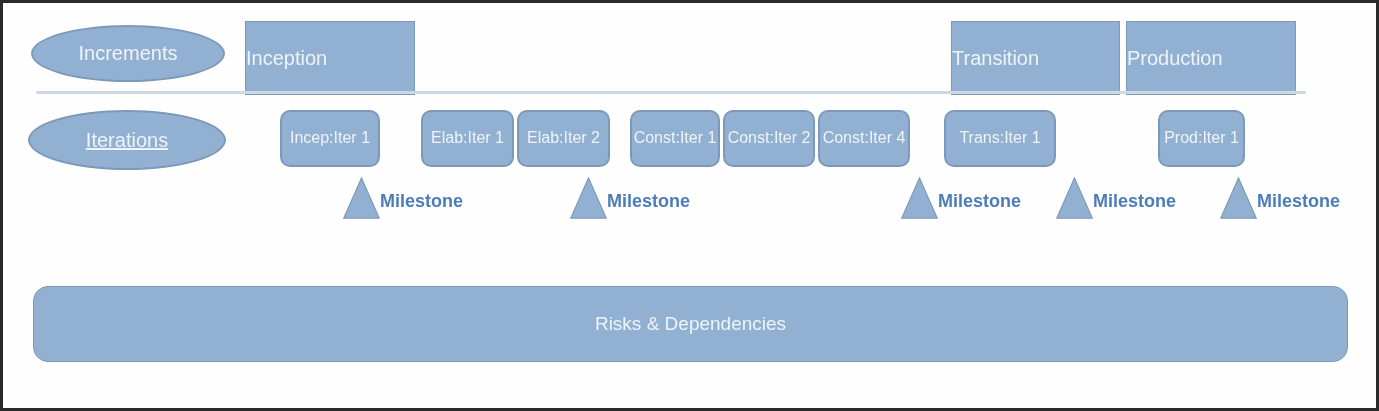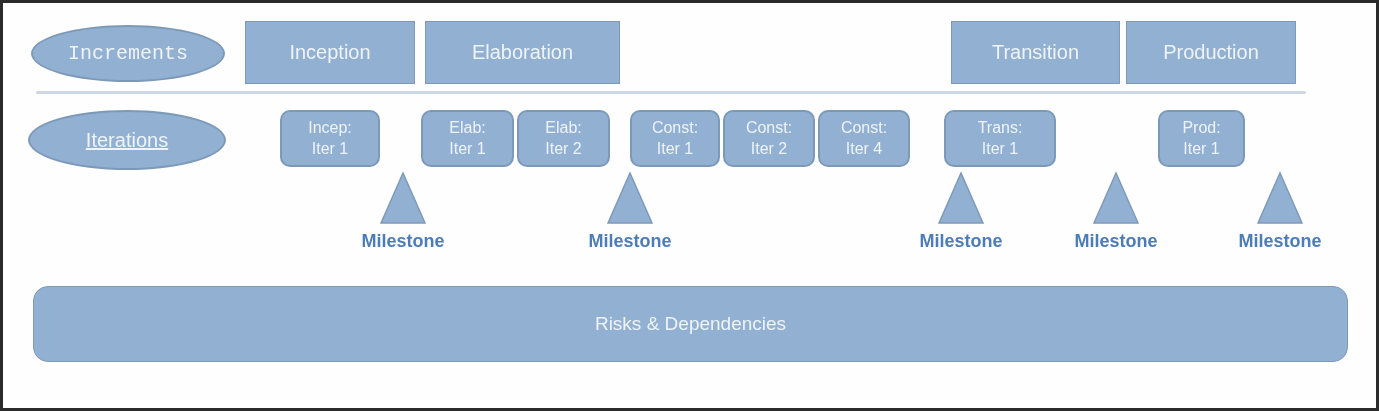--- a/index.html
+++ b/index.html
@@ -28,65 +28,64 @@
     position: absolute;
     background: var(--shape-fill);
     border: 2px solid var(--shape-stroke);
     border-radius: 50%;
     display: flex;
     align-items: center;
     justify-content: center;
     color: var(--shape-text);
     font-size: 20px;
   }
-  .ellipse.increments { left: 28px; top: 22px; width: 194px; height: 57px; font-family: Liberation Mono, monospace; }
+  .ellipse.increments { left: 28px; top: 22px; width: 194px; height: 57px; }
   .ellipse.iterations { left: 25px; top: 107px; width: 198px; height: 60px; text-decoration: underline; }
   .phase {
     position: absolute;
     top: 18px;
-    height: 63px;
+    height: 74px;
     background: var(--shape-fill);
     border: 1px solid var(--shape-stroke);
     display: flex;
     align-items: center;
-    justify-content: center;
     color: var(--shape-text);
     font-size: 20px;
   }
   .divider {
     position: absolute;
     left: 33px;
     top: 88px;
     width: 1270px;
     height: 3px;
     border-radius: 2px;
     background: var(--divider);
   }
   .iter {
     position: absolute;
     top: 107px;
     height: 57px;
     background: var(--shape-fill);
     border: 2px solid var(--shape-stroke);
     border-radius: 10px;
     display: flex;
-    flex-direction: column;
+    flex-direction: row;
     align-items: center;
     justify-content: center;
     color: var(--shape-text);
     font-size: 16px;
     line-height: 1.3;
     text-align: center;
   }
   .milestone {
     position: absolute;
     top: 168px;
     width: 120px;
     display: flex;
-    flex-direction: column;
+    flex-direction: row;
     align-items: center;
   }
   .milestone svg polygon {
     fill: var(--shape-fill);
     stroke: var(--shape-stroke);
     stroke-width: 1.5;
   }
   .ms-label {
     margin-top: 6px;
     font-size: 18px;
@@ -113,23 +112,20 @@
 <body>
 
 <div class="frame">
 
   <div class="ellipse increments">
     <span>Increments</span>
   </div>
   <div class="phase" style="left:242px;width:170px">
     <span>Inception</span>
   </div>
-  <div class="phase" style="left:422px;width:195px">
-    <span>Elaboration</span>
-  </div>
   <div class="phase" style="left:1123px;width:170px">
     <span>Production</span>
   </div>
   <div class="phase" style="left:948px;width:169px">
     <span>Transition</span>
   </div>
 
   <div class="divider"></div>
 
   <div class="ellipse iterations">

